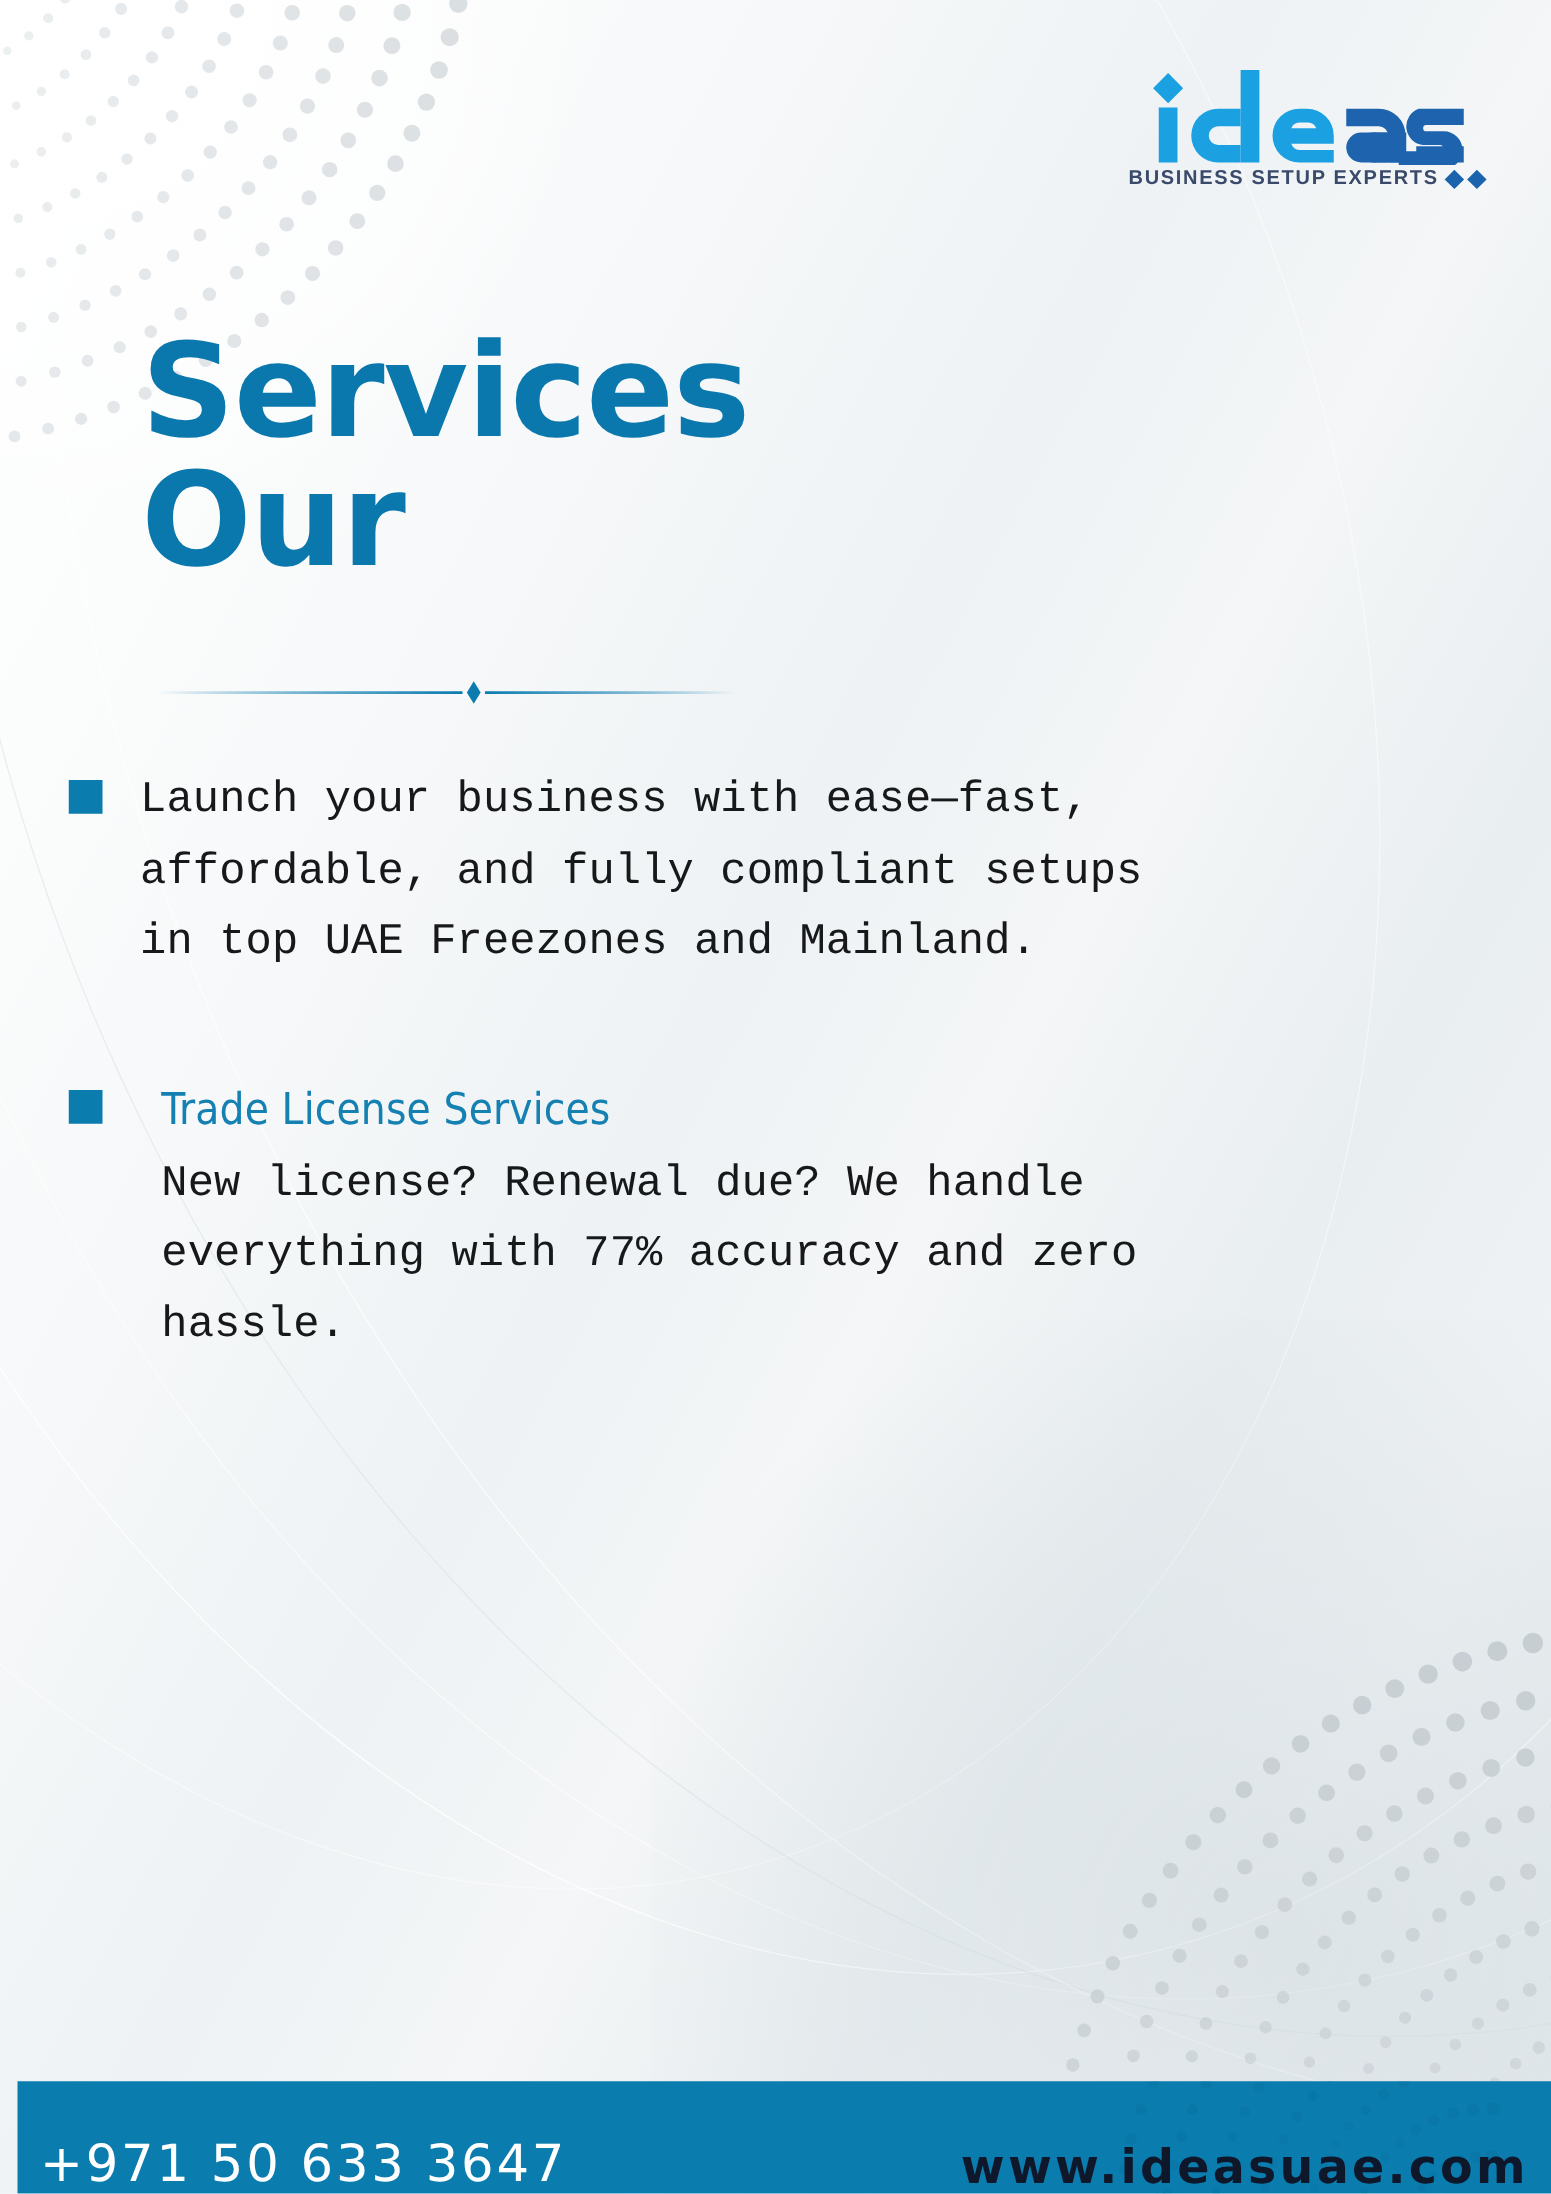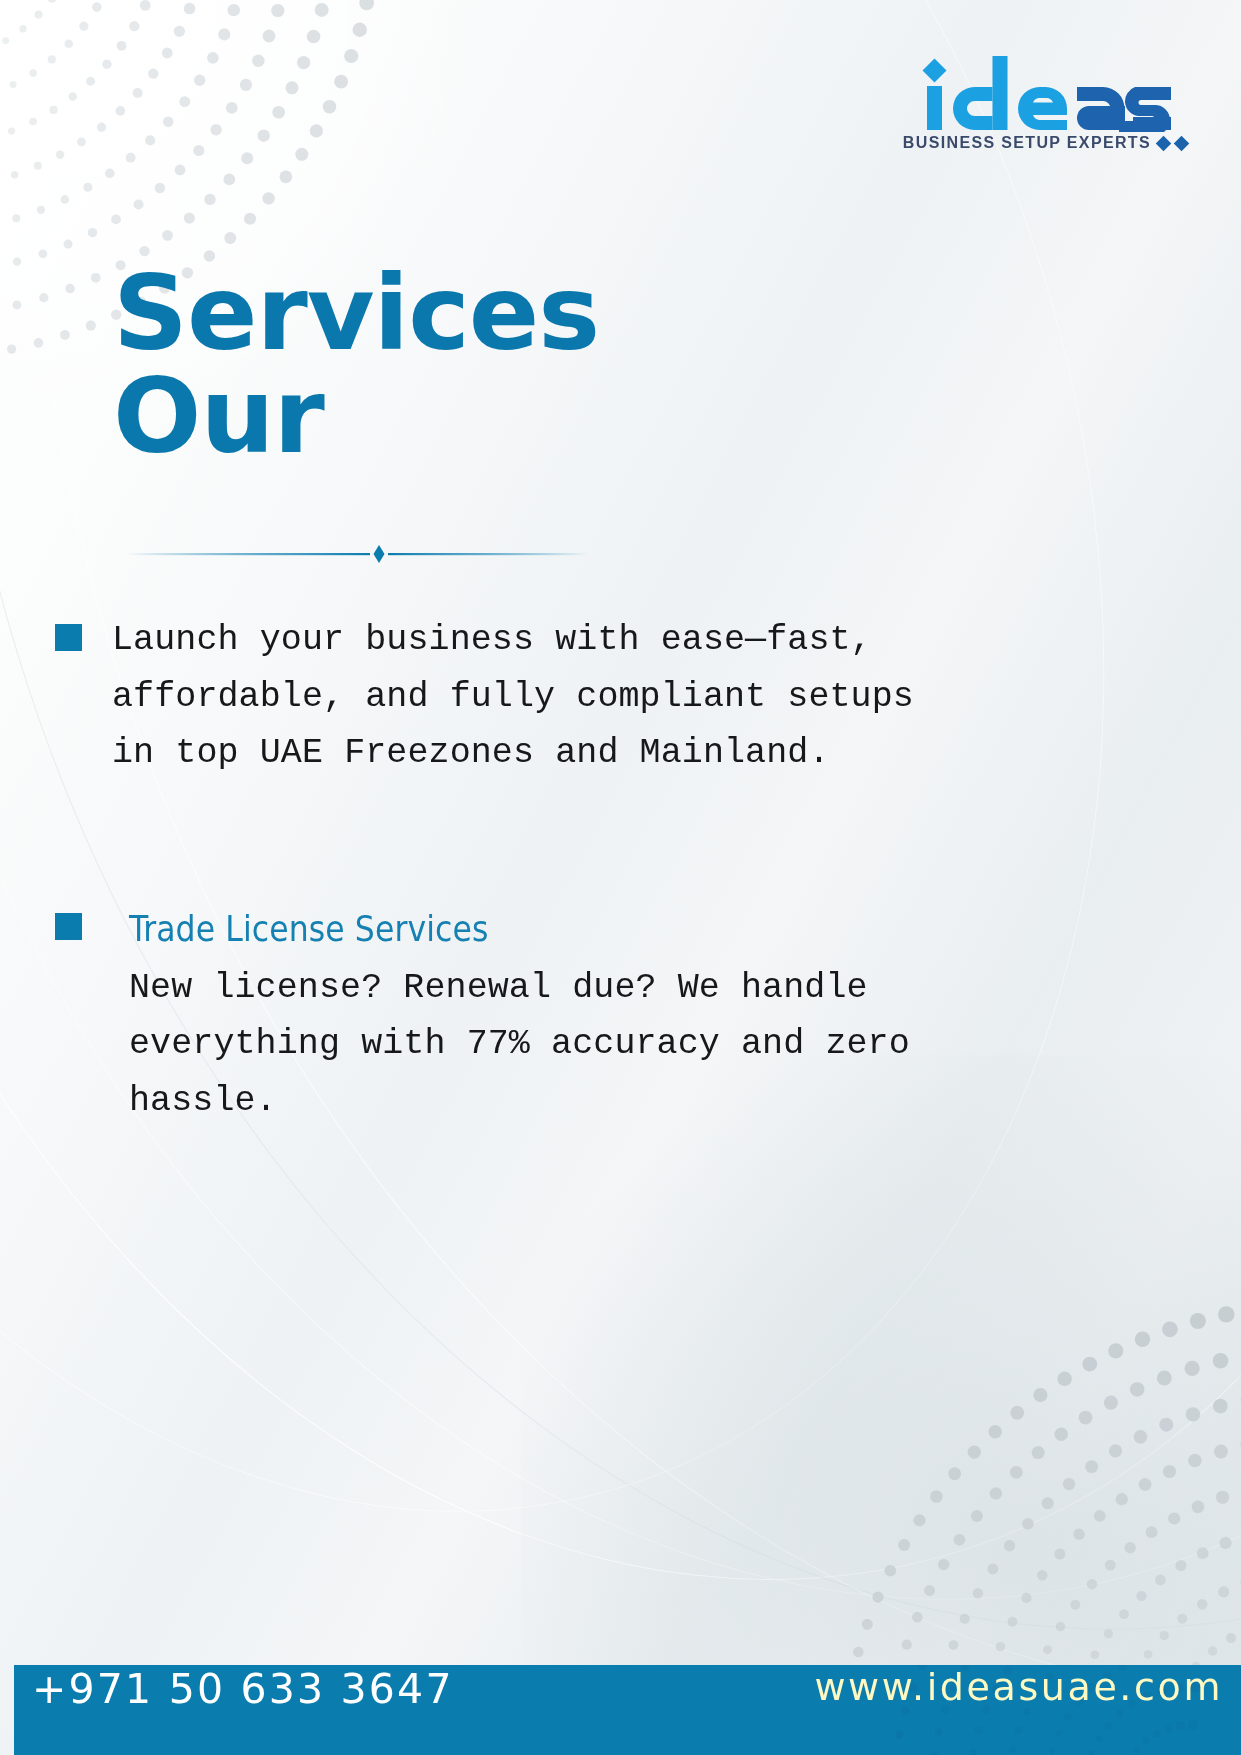--- a/index.html
+++ b/index.html
@@ -135,21 +135,21 @@
   .divider svg { display: block; width: 100%; height: 100%; }
 
   
   .services {
     position: absolute;
     left: 55px;
     top: 612px;
     width: 880px;
   }
   .service-item { position: relative; }
-  .service-item + .service-item { margin-top: 119px; }
+  .service-item + .service-item { margin-top: 78px; }
 
   .bullet-square {
     position: absolute;
     left: 0;
     top: 12px;
     width: 27px;
     height: 27px;
     background: #0a7cae;
   }
 
@@ -176,21 +176,21 @@
 
   
   .footer {
     position: absolute;
     left: 14px;
     right: 0;
     bottom: 0;
     height: 90px;
     background: #0a7cae;
     display: flex;
-    align-items: flex-start;
+    align-items: flex-end;
     overflow: hidden;
   }
   .footer-dots {
     position: absolute;
     right: 0; top: -40px;
     width: 480px; height: 180px;
     opacity: 0.35;
     pointer-events: none;
   }
   .footer-dots svg { display: block; width: 100%; height: 100%; }
@@ -204,23 +204,23 @@
     color: #ffffff;
     padding-left: 18px;
     white-space: nowrap;
   }
   .footer-site {
     position: relative;
     z-index: 2;
     margin-left: auto;
     font-family: "DejaVu Sans", sans-serif;
     font-size: 38px;
-    font-weight: 400;
+    font-weight: 700;
     letter-spacing: 2.6px;
-    color: #fef9c3;
+    color: #0f172a;
     padding-right: 18px;
     white-space: nowrap;
   }
 </style>
 </head>
 <body>
 
 <div class="poster">
 
   <div class="swoosh-layer">

